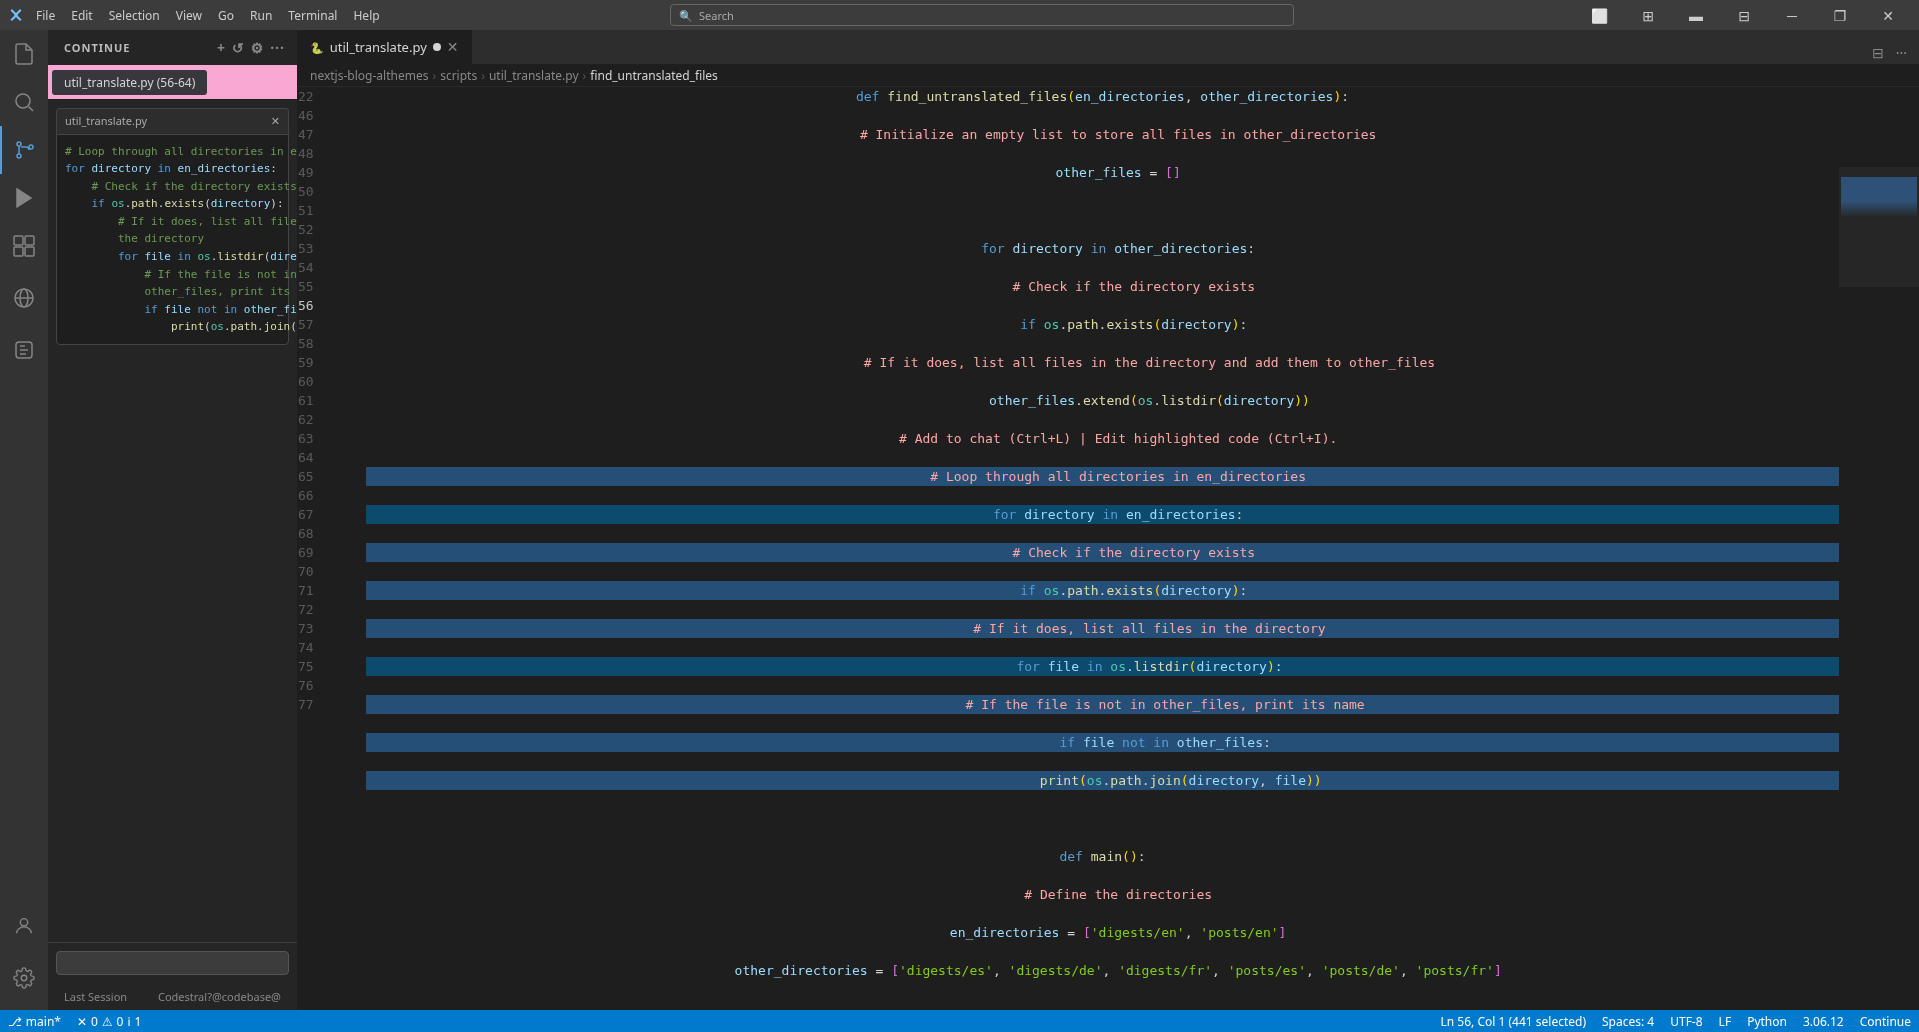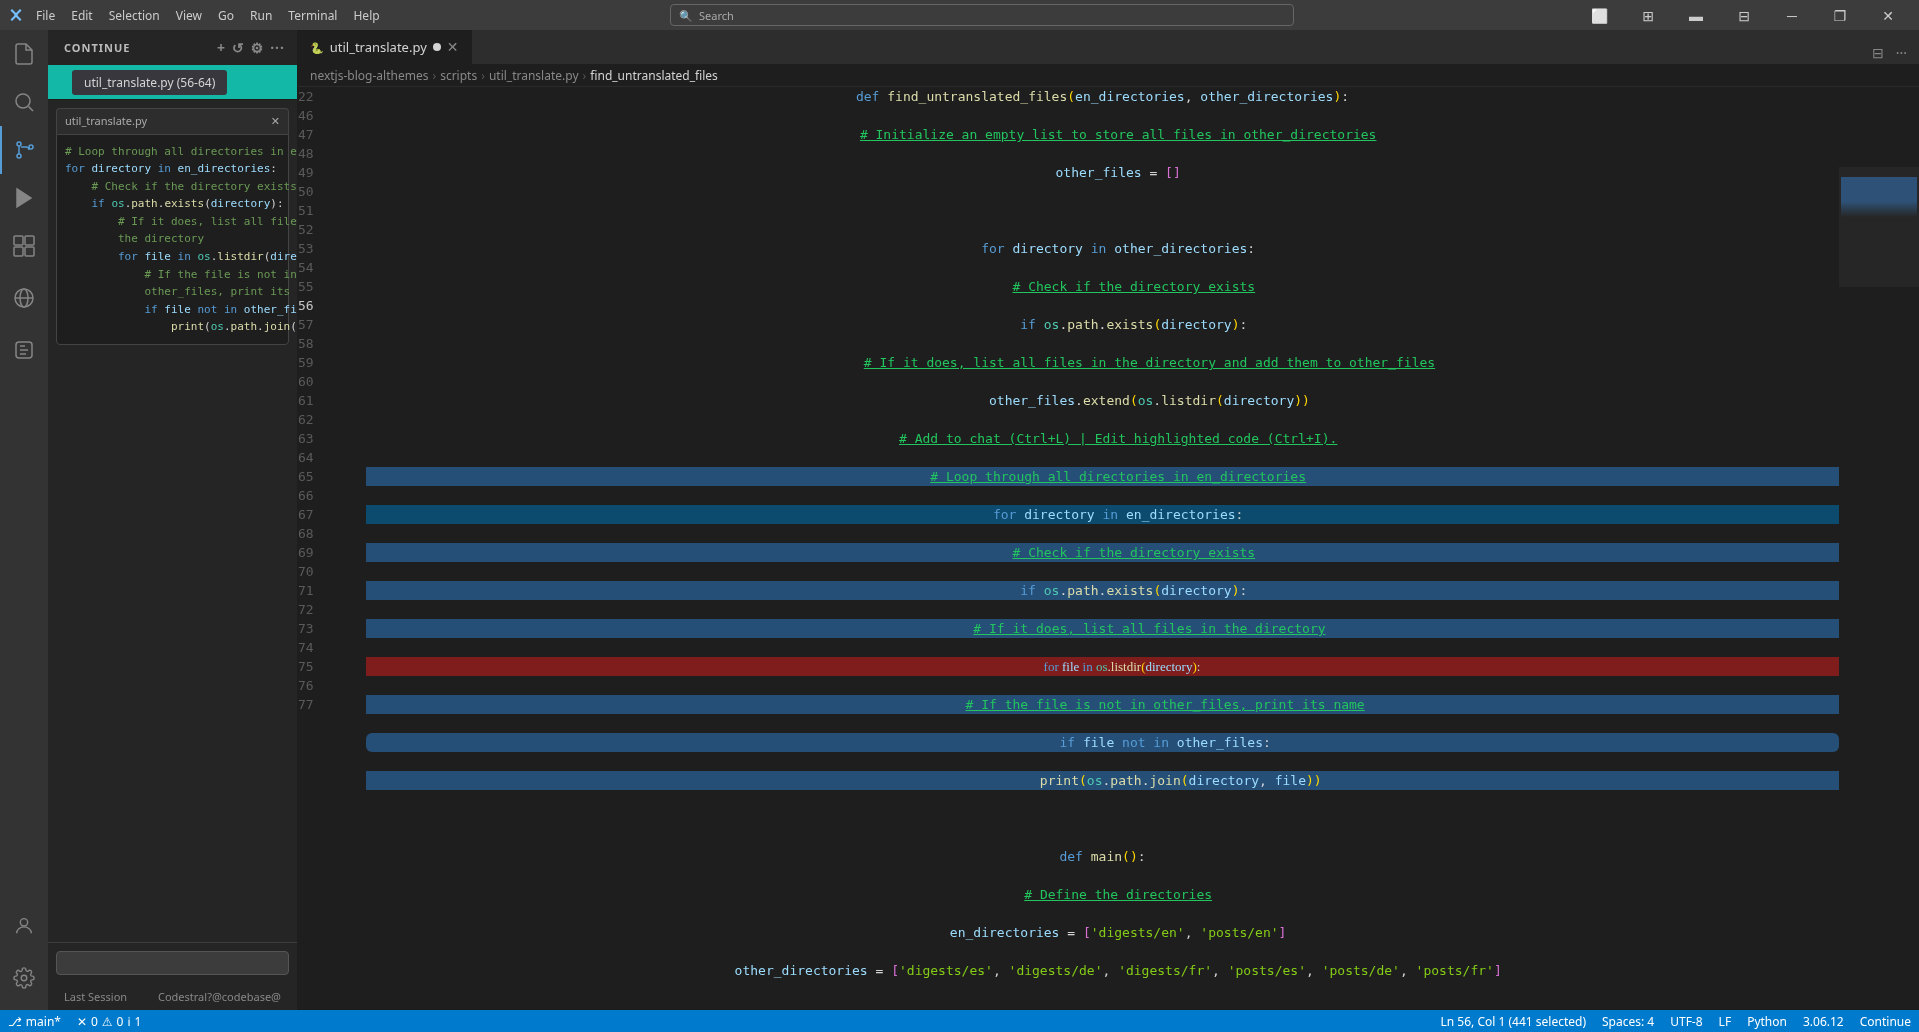--- a/index.html
+++ b/index.html
@@ -153,24 +153,24 @@
 
     
     #chat-panel {
       flex: 1;
       display: flex;
       flex-direction: column;
       overflow: hidden;
     }
     .chat-tab-header {
       height: 35px;
-      background: #14b8a6;
-      display: flex;
-      align-items: center;
-      padding: 0 24px;
+      background: #f9a8d4;
+      display: flex;
+      align-items: center;
+      padding: 0 4px;
       gap: 4px;
       border-bottom: 1px solid #1e1e1e;
     }
     .chat-tab {
       padding: 4px 12px;
       border-radius: 3px;
       font-size: 12px;
       color: #888;
       cursor: pointer;
     }
@@ -396,21 +396,21 @@
     .status-right {
       margin-left: auto;
       display: flex;
       align-items: center;
     }
 
     
     .kw { color: #569cd6; }
     .fn { color: #dcdcaa; }
     .str { color: #84cc16; }
-    .cm { color: #22c55e; text-decoration: underline; }
+    .cm { color: #fca5a5; }
     .var2 { color: #9cdcfe; }
     .cls { color: #4ec9b0; }
     .paren { color: #ffd700; }
     .bracket { color: #da70d6; }
   </style>
 </head>
 <body>
 
 <div id="title-bar">
   <div id="title-bar-left">
@@ -636,23 +636,23 @@
 <span class="line">        <span class="cm"># Check if the directory exists</span></span>
 <span class="line">        <span class="kw">if</span> <span class="cls">os</span>.<span class="fn">path</span>.<span class="fn">exists</span><span class="paren">(</span><span class="var2">directory</span><span class="paren">)</span>:</span>
 <span class="line">            <span class="cm"># If it does, list all files in the directory and add them to other_files</span></span>
 <span class="line">            <span class="var2">other_files</span>.<span class="fn">extend</span><span class="paren">(</span><span class="cls">os</span>.<span class="fn">listdir</span><span class="paren">(</span><span class="var2">directory</span><span class="paren">))</span></span>
 <span class="line">    <span class="cm"># Add to chat (Ctrl+L) | Edit highlighted code (Ctrl+I).</span></span>
 <span class="line hl-line" style="background:#282828;"><span style="background:#264f78;display:inline-block;width:100%;">    <span class="cm"># Loop through all directories in en_directories</span></span></span>
 <span class="line"><span style="background:#0c4a6e;display:inline-block;width:100%;">    <span class="kw">for</span> <span class="var2">directory</span> <span class="kw">in</span> <span class="var2">en_directories</span>:</span></span>
 <span class="line"><span style="background:#264f78;display:inline-block;width:100%;">        <span class="cm"># Check if the directory exists</span></span></span>
 <span class="line"><span style="background:#264f78;display:inline-block;width:100%;">        <span class="kw">if</span> <span class="cls">os</span>.<span class="fn">path</span>.<span class="fn">exists</span><span class="paren">(</span><span class="var2">directory</span><span class="paren">)</span>:</span></span>
 <span class="line"><span style="background:#264f78;display:inline-block;width:100%;">            <span class="cm"># If it does, list all files in the directory</span></span></span>
-<span class="line"><span style="background:#7f1d1d;display:inline-block;width:100%;font-family:Liberation Serif, serif;">            <span class="kw">for</span> <span class="var2">file</span> <span class="kw">in</span> <span class="cls">os</span>.<span class="fn">listdir</span><span class="paren">(</span><span class="var2">directory</span><span class="paren">)</span>:</span></span>
+<span class="line"><span style="background:#0c4a6e;display:inline-block;width:100%;">            <span class="kw">for</span> <span class="var2">file</span> <span class="kw">in</span> <span class="cls">os</span>.<span class="fn">listdir</span><span class="paren">(</span><span class="var2">directory</span><span class="paren">)</span>:</span></span>
 <span class="line"><span style="background:#264f78;display:inline-block;width:100%;">                <span class="cm"># If the file is not in other_files, print its name</span></span></span>
-<span class="line"><span style="background:#264f78;display:inline-block;width:100%;border-radius:6px;">                <span class="kw">if</span> <span class="var2">file</span> <span class="kw">not in</span> <span class="var2">other_files</span>:</span></span>
+<span class="line"><span style="background:#264f78;display:inline-block;width:100%;">                <span class="kw">if</span> <span class="var2">file</span> <span class="kw">not in</span> <span class="var2">other_files</span>:</span></span>
 <span class="line"><span style="background:#264f78;display:inline-block;width:100%;">                    <span class="fn">print</span><span class="paren">(</span><span class="cls">os</span>.<span class="fn">path</span>.<span class="fn">join</span><span class="paren">(</span><span class="var2">directory</span>, <span class="var2">file</span><span class="paren">))</span></span></span>
 <span class="line"></span>
 <span class="line"><span class="kw">def</span> <span class="fn">main</span><span class="paren">()</span>:</span>
 <span class="line">    <span class="cm"># Define the directories</span></span>
 <span class="line">    <span class="var2">en_directories</span> = <span class="bracket">[</span><span class="str">'digests/en'</span>, <span class="str">'posts/en'</span><span class="bracket">]</span></span>
 <span class="line">    <span class="var2">other_directories</span> = <span class="bracket">[</span><span class="str">'digests/es'</span>, <span class="str">'digests/de'</span>, <span class="str">'digests/fr'</span>, <span class="str">'posts/es'</span>, <span class="str">'posts/de'</span>, <span class="str">'posts/fr'</span><span class="bracket">]</span></span>
 
 
 
 

